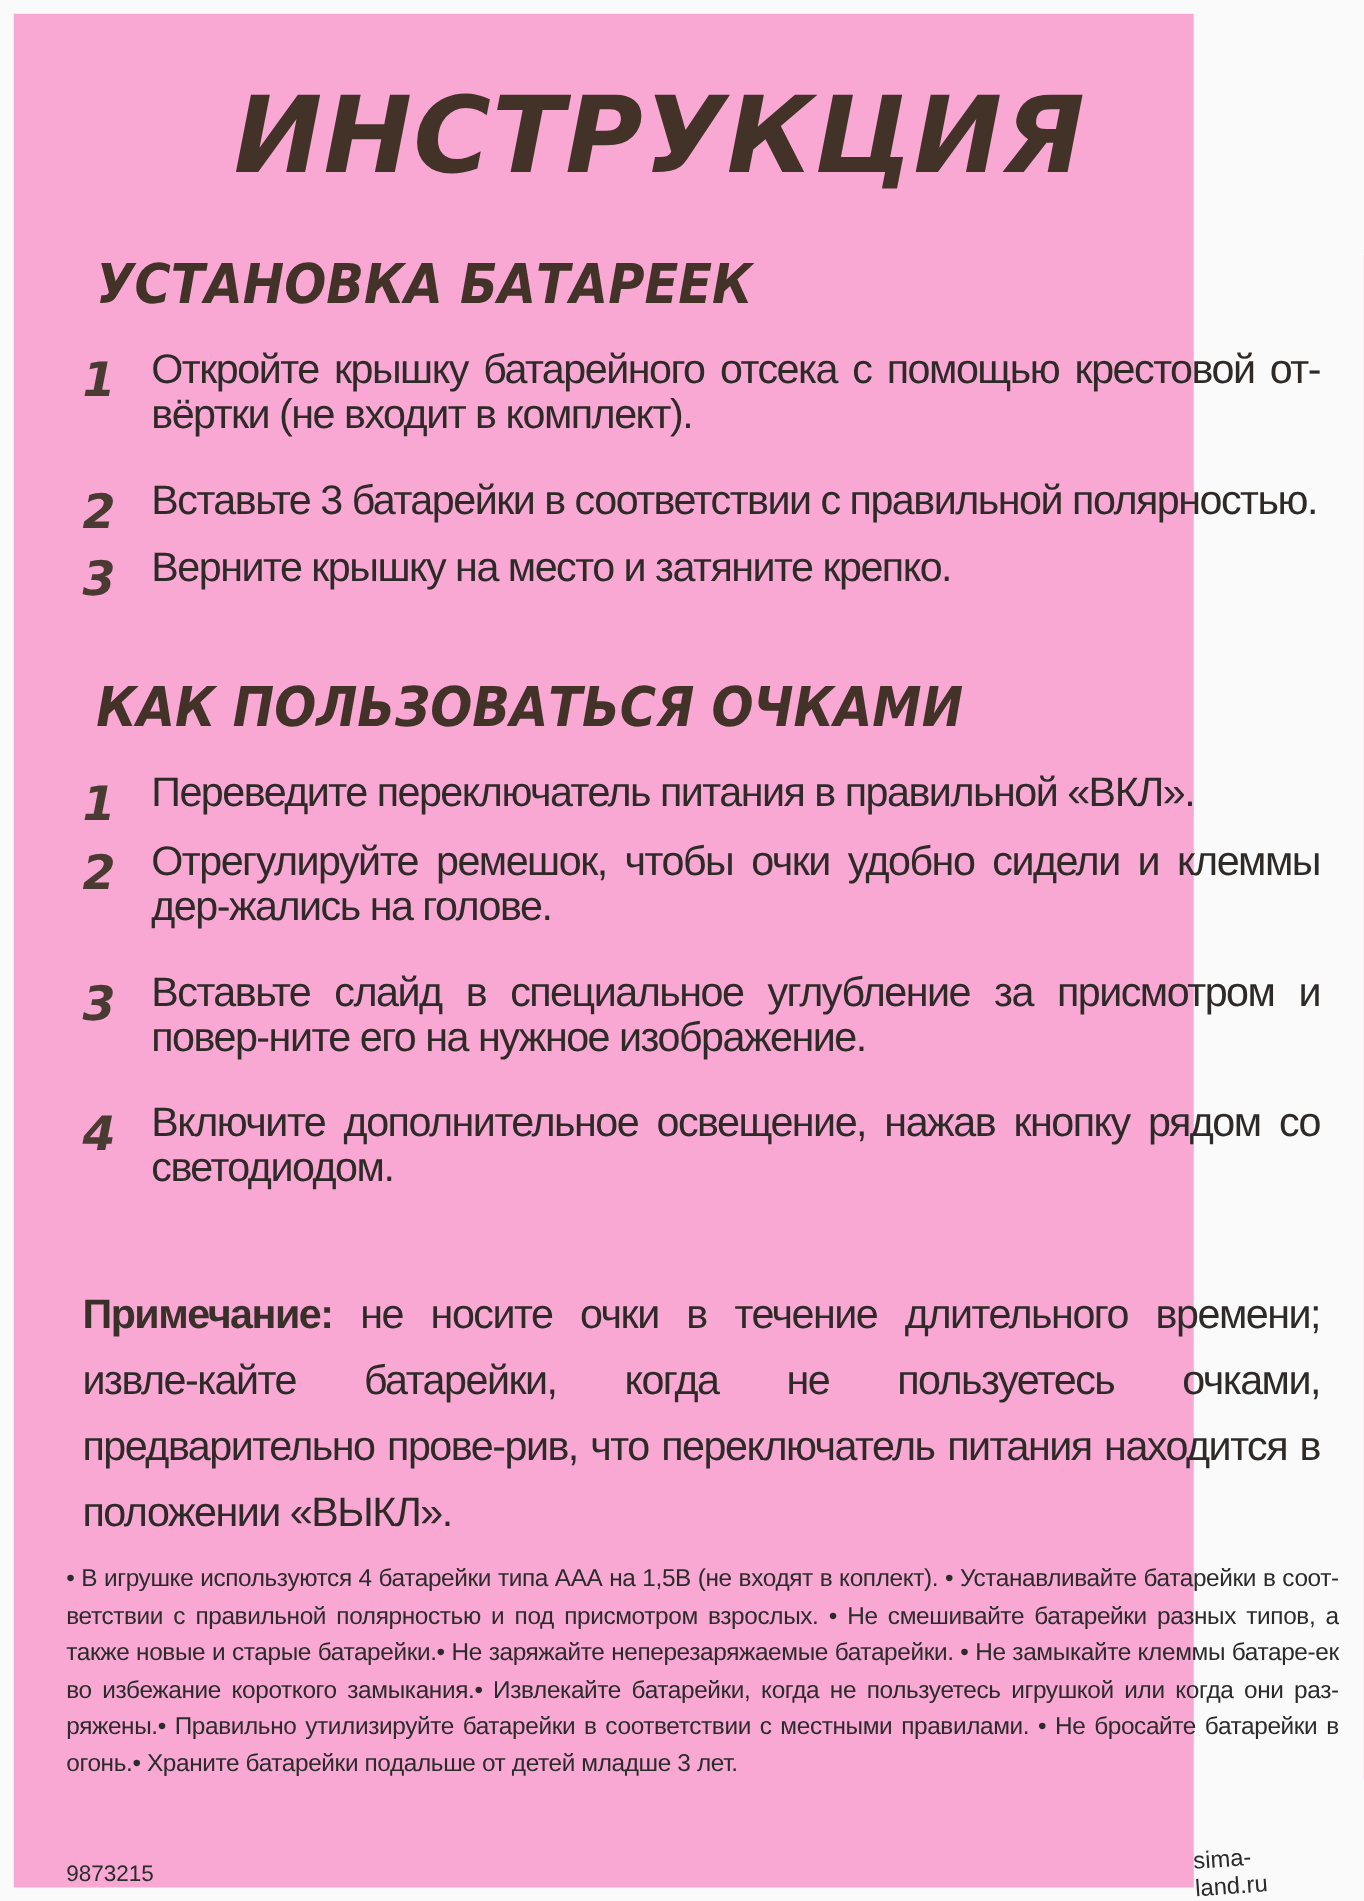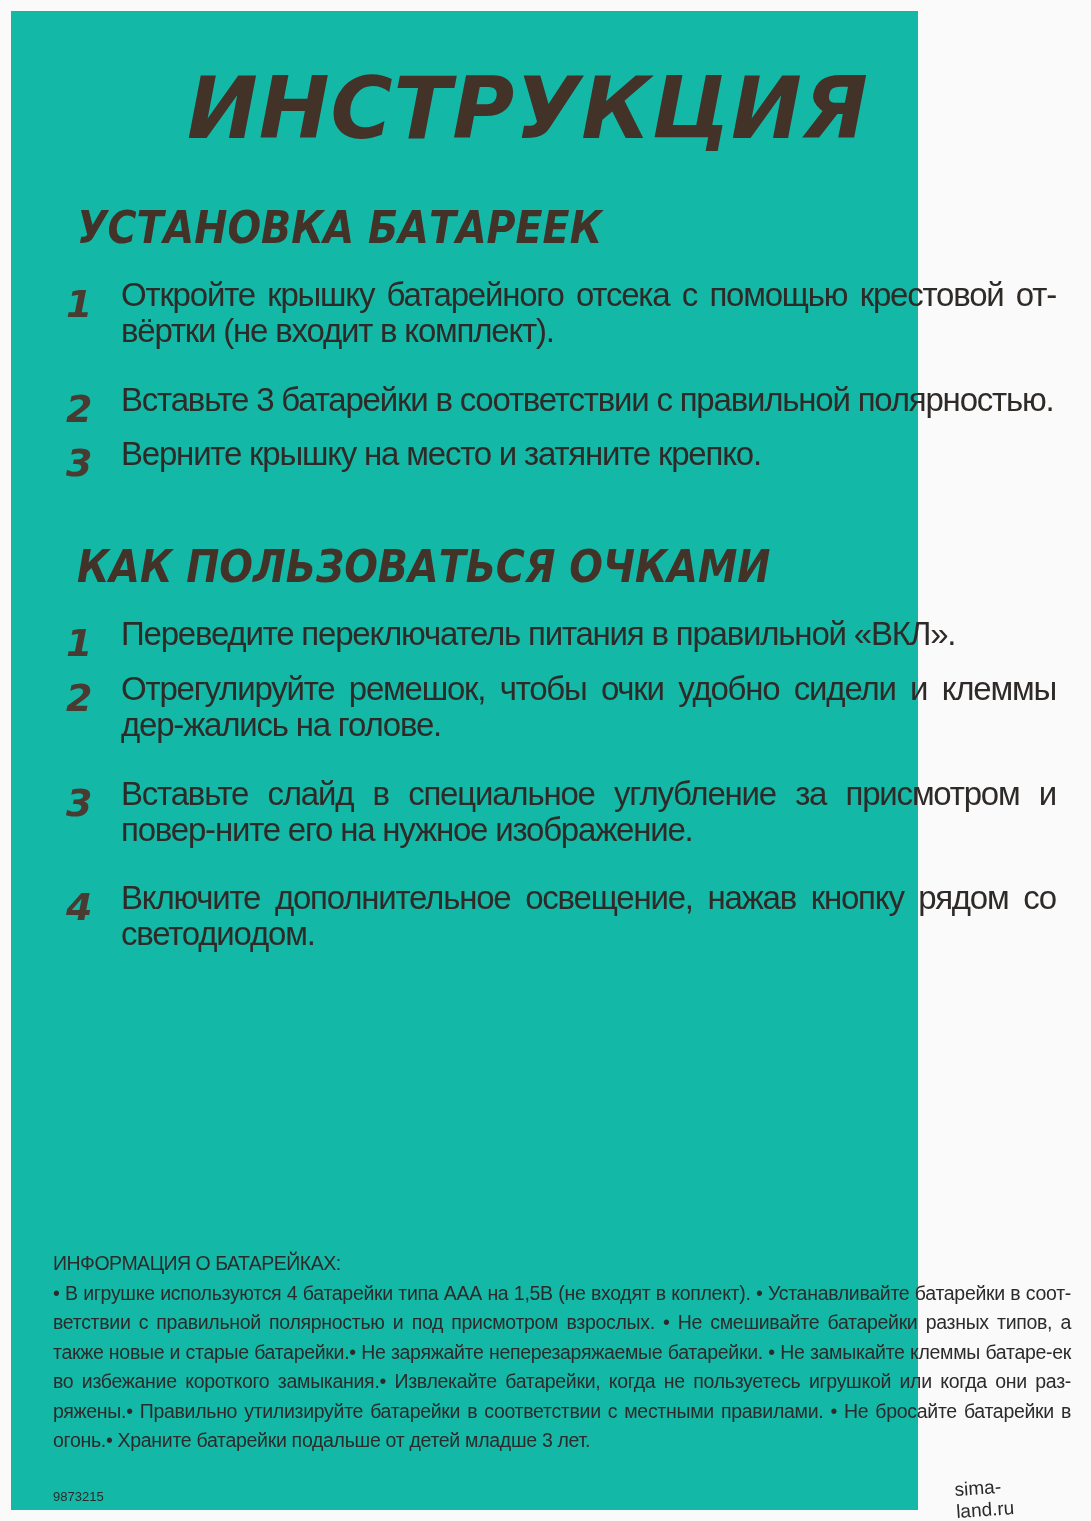--- a/index.html
+++ b/index.html
@@ -5,21 +5,22 @@
   html, body { margin: 0; padding: 0; }
   body {
     width: 1091px; height: 1521px;
     background: #fbfafa;
     position: relative; overflow: hidden;
     font-family: "Liberation Sans", "DejaVu Sans", sans-serif;
   }
   .paper {
     position: absolute; left: 11px; top: 11px;
     width: 907px; height: 1499px;
-    background: #14b8a6;
+    background: #f9a8d4;
+    padding-left: 37px;
   }
   .title {
     position: absolute; left: 176px; top: 56px;
     width: 740px;
     font-family: "DejaVu Sans", sans-serif;
     font-weight: bold; font-style: italic;
     font-size: 92px; line-height: 92px;
     color: #433228;
     letter-spacing: 1px;
     transform: scaleX(0.92) scaleY(0.92);
@@ -75,21 +76,21 @@
     font-family: "Liberation Sans", sans-serif;
     font-size: 19.5px; line-height: 29.5px;
     color: #2b2b2b;
     text-align: justify;
     letter-spacing: -0.3px;
   }
   .battery-info .info-title { display: block; text-transform: uppercase; letter-spacing: -0.5px; }
   .article {
     position: absolute; left: 42px; top: 1478px;
     font-family: "Liberation Sans", sans-serif;
-    font-size: 13px; color: #2b2b2b;
+    font-size: 18px; color: #2b2b2b;
   }
   .site {
     position: absolute; left: 946px; top: 1468px;
     font-family: "Liberation Sans", sans-serif;
     font-size: 19px; color: #2b2b2b;
     transform: rotate(-4deg);
     transform-origin: left bottom;
   }
 </style>
 </head>
@@ -126,21 +127,21 @@
   </div>
   <div class="step" style="top:765px;">
     <span class="num">3</span>
     <span class="step-text">Вставьте слайд в специальное углубление за присмотром и повер-ните его на нужное изображение.</span>
   </div>
   <div class="step" style="top:869px;">
     <span class="num">4</span>
     <span class="step-text">Включите дополнительное освещение, нажав кнопку рядом со светодиодом.</span>
   </div>
 
+  <div class="note"><b>Примечание:</b><span> не носите очки в течение длительного времени; извле-кайте батарейки, когда не пользуетесь очками, предварительно прове-рив, что переключатель питания находится в положении «ВЫКЛ».</span></div>
 
   <div class="battery-info">
-    <span class="info-title">ИНФОРМАЦИЯ О БАТАРЕЙКАХ:</span>
     <span>• В игрушке используются  4 батарейки типа ААА на 1,5В (не входят в коплект). • Устанавливайте батарейки в соот-ветствии с правильной полярностью и под присмотром взрослых. • Не смешивайте батарейки разных типов, а также новые и старые батарейки.• Не заряжайте неперезаряжаемые батарейки. • Не замыкайте клеммы батаре-ек во избежание короткого замыкания.• Извлекайте батарейки, когда не пользуетесь игрушкой или когда они раз-ряжены.• Правильно утилизируйте батарейки в соответствии с местными правилами. • Не бросайте батарейки в огонь.• Храните батарейки подальше от детей младше 3 лет.</span>
   </div>
 
   <div class="article">9873215</div>
   <div class="site">sima-land.ru</div>
 </div>
 
 </body></html>

